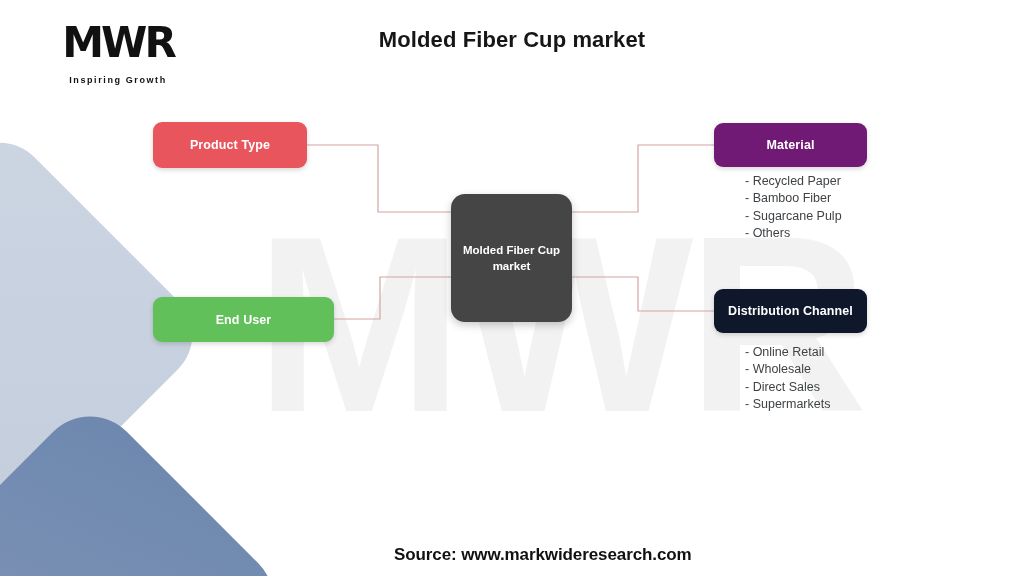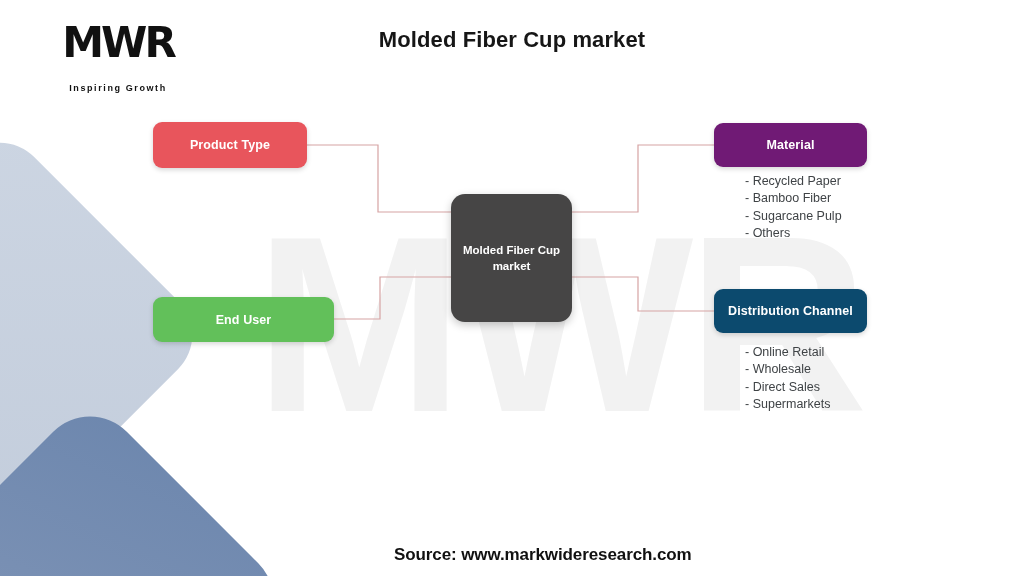--- a/index.html
+++ b/index.html
@@ -82,21 +82,21 @@
     color: #111111;
     line-height: 16px;
     letter-spacing: -0.2px;
     margin-top: 1px;
   }
   .logo-tag {
     font-size: 9px;
     font-weight: 700;
     color: #111111;
     letter-spacing: 1.6px;
-    margin-top: 19px;
+    margin-top: 11px;
   }
 
   
   .title {
     position: absolute;
     left: 0;
     top: 27px;
     width: 1024px;
     text-align: center;
     font-size: 22px;
@@ -121,21 +121,21 @@
     justify-content: center;
     color: #ffffff;
     font-size: 12.5px;
     font-weight: 700;
     letter-spacing: 0.1px;
     box-shadow: 0 2px 5px rgba(0,0,0,0.16);
   }
   .node-product  { left: 153px; top: 122px; width: 154px; height: 46px; background: #e8555c; }
   .node-enduser  { left: 153px; top: 297px; width: 181px; height: 45px; background: #62c05a; }
   .node-material { left: 714px; top: 123px; width: 153px; height: 44px; background: #701a75; }
-  .node-channel  { left: 714px; top: 289px; width: 153px; height: 44px; background: #0c4a6e; }
+  .node-channel  { left: 714px; top: 289px; width: 153px; height: 44px; background: #0f172a; }
 
   .node-center {
     position: absolute;
     left: 451px;
     top: 194px;
     width: 121px;
     height: 128px;
     background: #464545;
     border-radius: 14px;
     display: flex;

